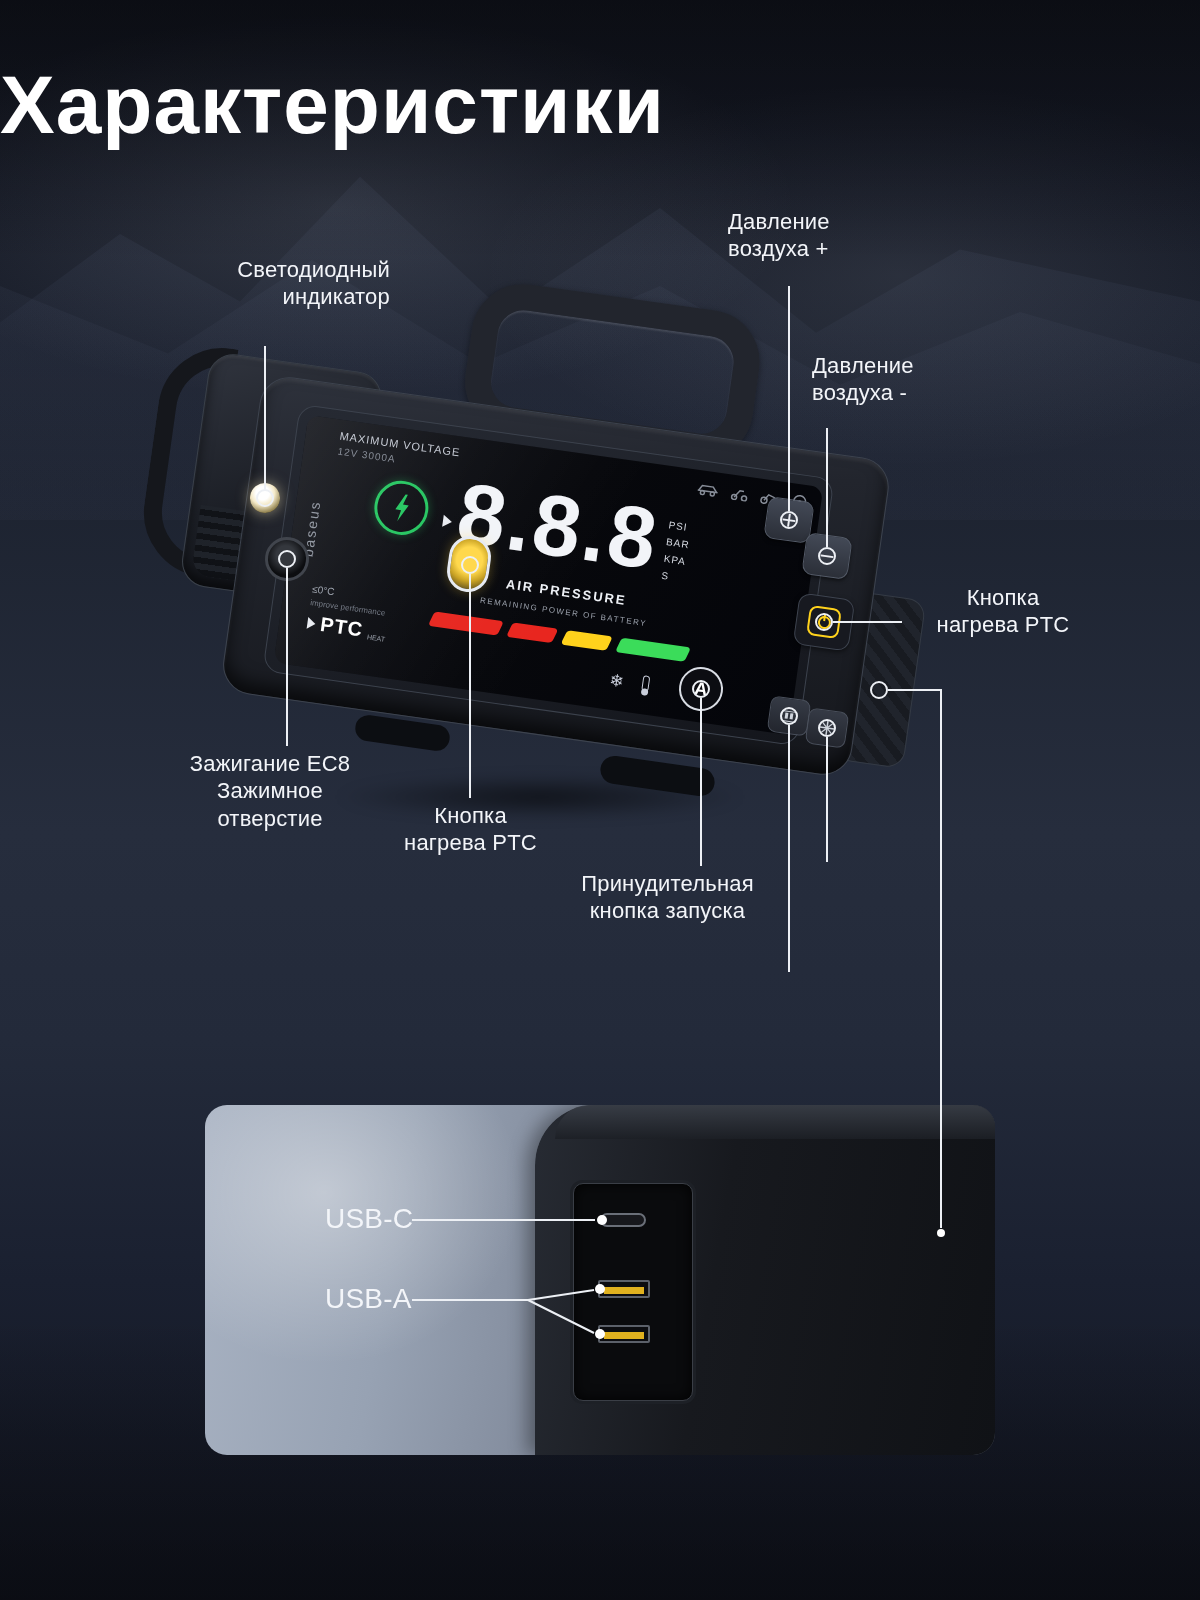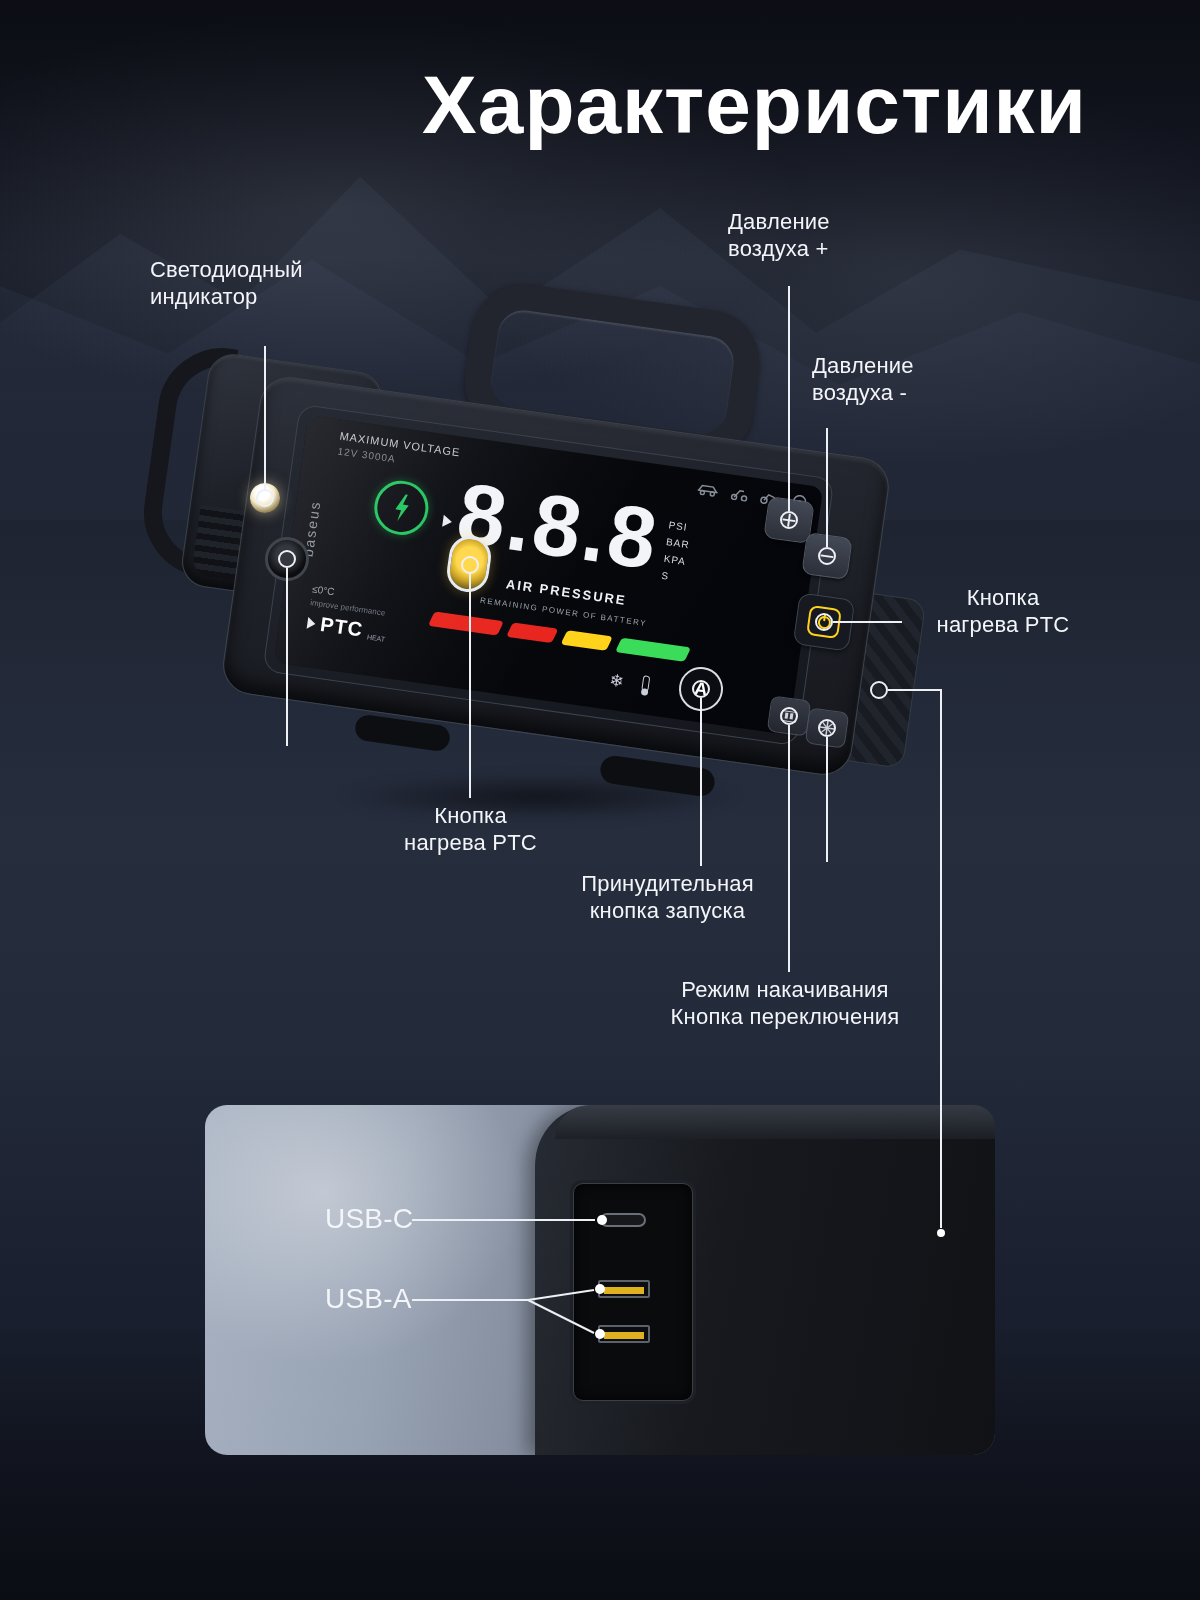--- a/index.html
+++ b/index.html
@@ -12,23 +12,23 @@
     background:linear-gradient(180deg,#4a5570 0%,#252b3c 90%);
     clip-path:polygon(0 62%,10% 45%,20% 58%,30% 34%,42% 60%,55% 40%,68% 64%,80% 48%,100% 58%,100% 100%,0 100%);}
   .mtn-b{left:0;top:560;width:1200px;height:520px;opacity:.16;
     background:linear-gradient(180deg,#5a6580,#2a3042);
     clip-path:polygon(0 55%,14% 68%,26% 50%,40% 70%,55% 55%,70% 74%,85% 60%,100% 70%,100% 100%,0 100%);}
   .fog-a{left:0;top:700;width:1200px;height:460px;background:radial-gradient(55% 60% at 28% 45%,rgba(205,215,230,.14),rgba(205,215,230,0) 70%);}
   .fog-b{left:0;top:820;width:1200px;height:500px;background:radial-gradient(50% 55% at 75% 55%,rgba(205,215,230,.10),rgba(205,215,230,0) 70%);}
   .vig-top{left:0;top:0;width:1200px;height:260px;background:linear-gradient(180deg,rgba(5,6,10,.5),rgba(5,6,10,0));}
   .vig-bot{left:0;bottom:0;width:1200px;height:280px;background:linear-gradient(0deg,rgba(5,6,10,.55),rgba(5,6,10,0));}
   
-  .page-title{left:0;top:58px;width:1087px;text-align:right;color:#ffffff;font-size:82px;font-weight:700;letter-spacing:1px;}
+  .page-title{left:0;top:58px;width:1087px;text-align:left;color:#ffffff;font-size:82px;font-weight:700;letter-spacing:1px;}
   .callout{color:#f3f5f9;font-size:22px;line-height:1.24;white-space:pre-line;letter-spacing:.2px;z-index:50;}
-  .c-led{left:150px;top:256px;width:240px;text-align:left;}
+  .c-led{left:150px;top:256px;width:240px;text-align:right;}
   .c-airp{left:728px;top:208px;width:210px;text-align:left;}
   .c-airm{left:812px;top:352px;width:210px;text-align:left;}
   .c-ptcr{left:908px;top:584px;width:190px;text-align:center;}
   .c-ec8{left:135px;top:750px;width:270px;text-align:center;}
   .c-ptcb{left:378px;top:802px;width:185px;text-align:center;}
   .c-force{left:535px;top:870px;width:265px;text-align:center;}
   .c-airs{left:812px;top:866px;width:125px;text-align:center;}
   .c-mode{left:600px;top:976px;width:370px;text-align:center;}
   .c-usbc{left:325px;top:1202px;font-size:28px;}
   .c-usba{left:325px;top:1282px;font-size:28px;}
@@ -298,22 +298,23 @@
   </svg>
 
   <div class="abs callout c-led">Светодиодный
 индикатор</div>
   <div class="abs callout c-airp">Давление
 воздуха +</div>
   <div class="abs callout c-airm">Давление
 воздуха -</div>
   <div class="abs callout c-ptcr">Кнопка
 нагрева PTC</div>
+  <div class="abs callout c-ec8">Зажигание EC8
+Зажимное
+отверстие</div>
   <div class="abs callout c-ptcb">Кнопка
 нагрева PTC</div>
   <div class="abs callout c-force">Принудительная
 кнопка запуска</div>
-  <div class="abs callout c-mode">Режим накачивания
-Кнопка переключения</div>
   <div class="abs callout c-usbc">USB-C</div>
   <div class="abs callout c-usba">USB-A</div>
 
 </div>
 
 </body></html>

